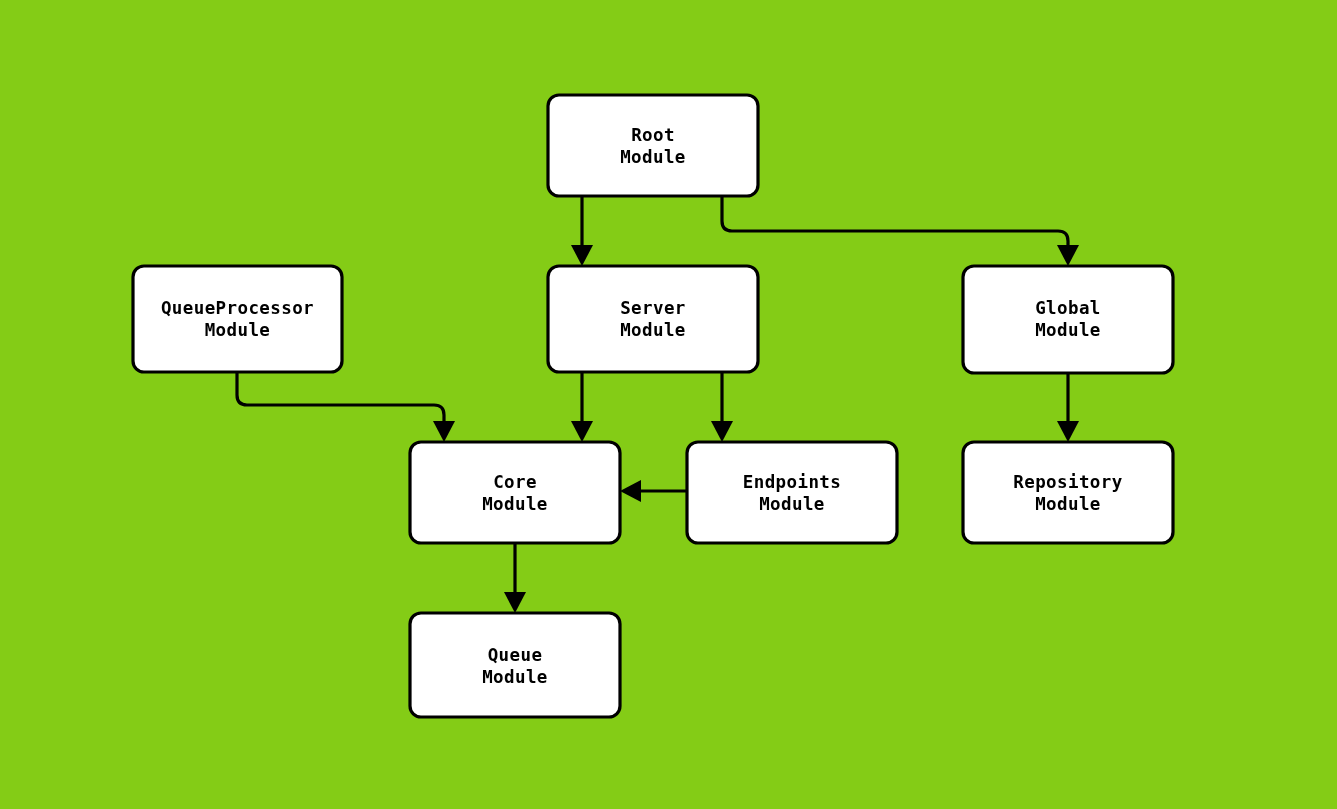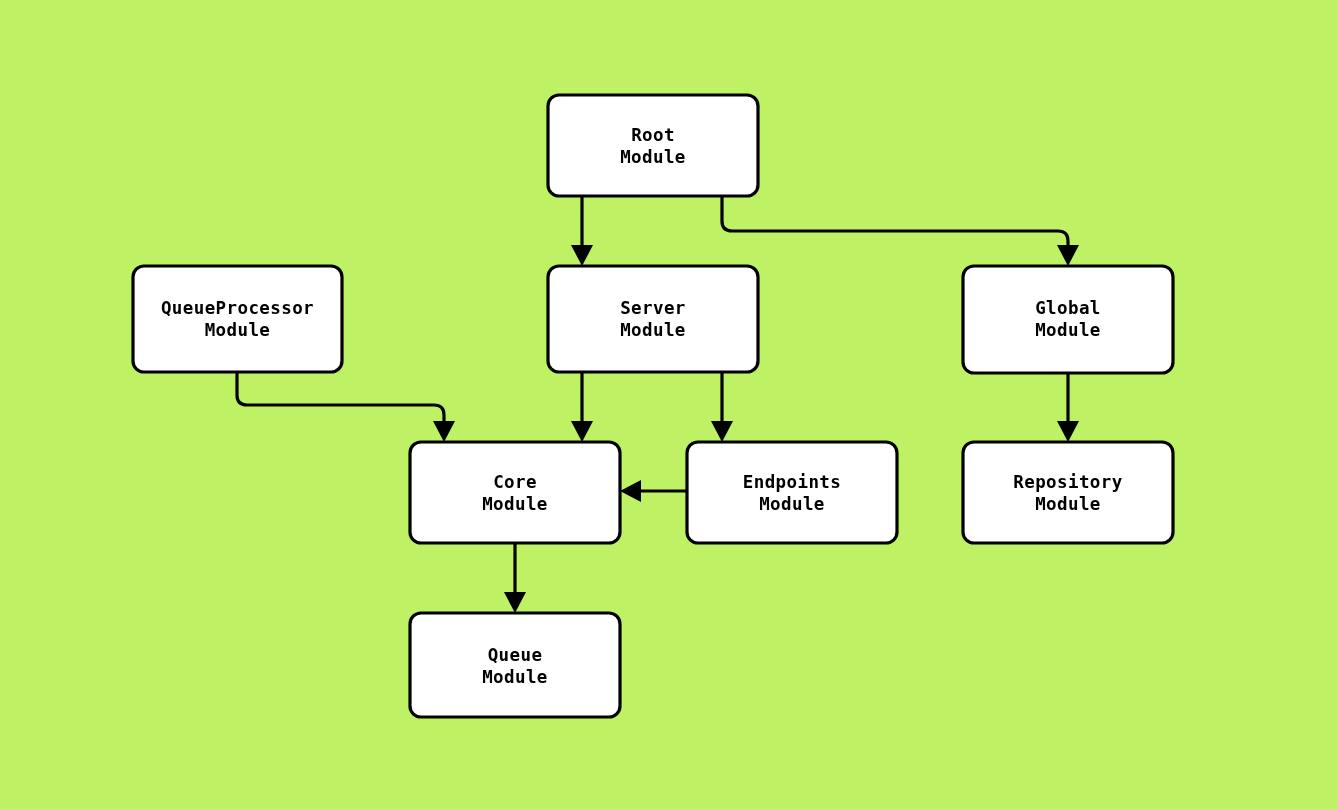--- a/index.html
+++ b/index.html
@@ -11,21 +11,21 @@
   body {
     width: 1337px;
     height: 809px;
     overflow: hidden;
     font-family: "DejaVu Sans Mono", "Liberation Mono", monospace;
   }
   #diagram-root {
     position: relative;
     width: 1337px;
     height: 809px;
-    background: #bef264;
+    background: #84cc16;
   }
   svg#diagram-canvas {
     position: absolute;
     inset: 0;
     width: 1337px;
     height: 809px;
     display: block;
   }
   .node-box {
     fill: #ffffff;

